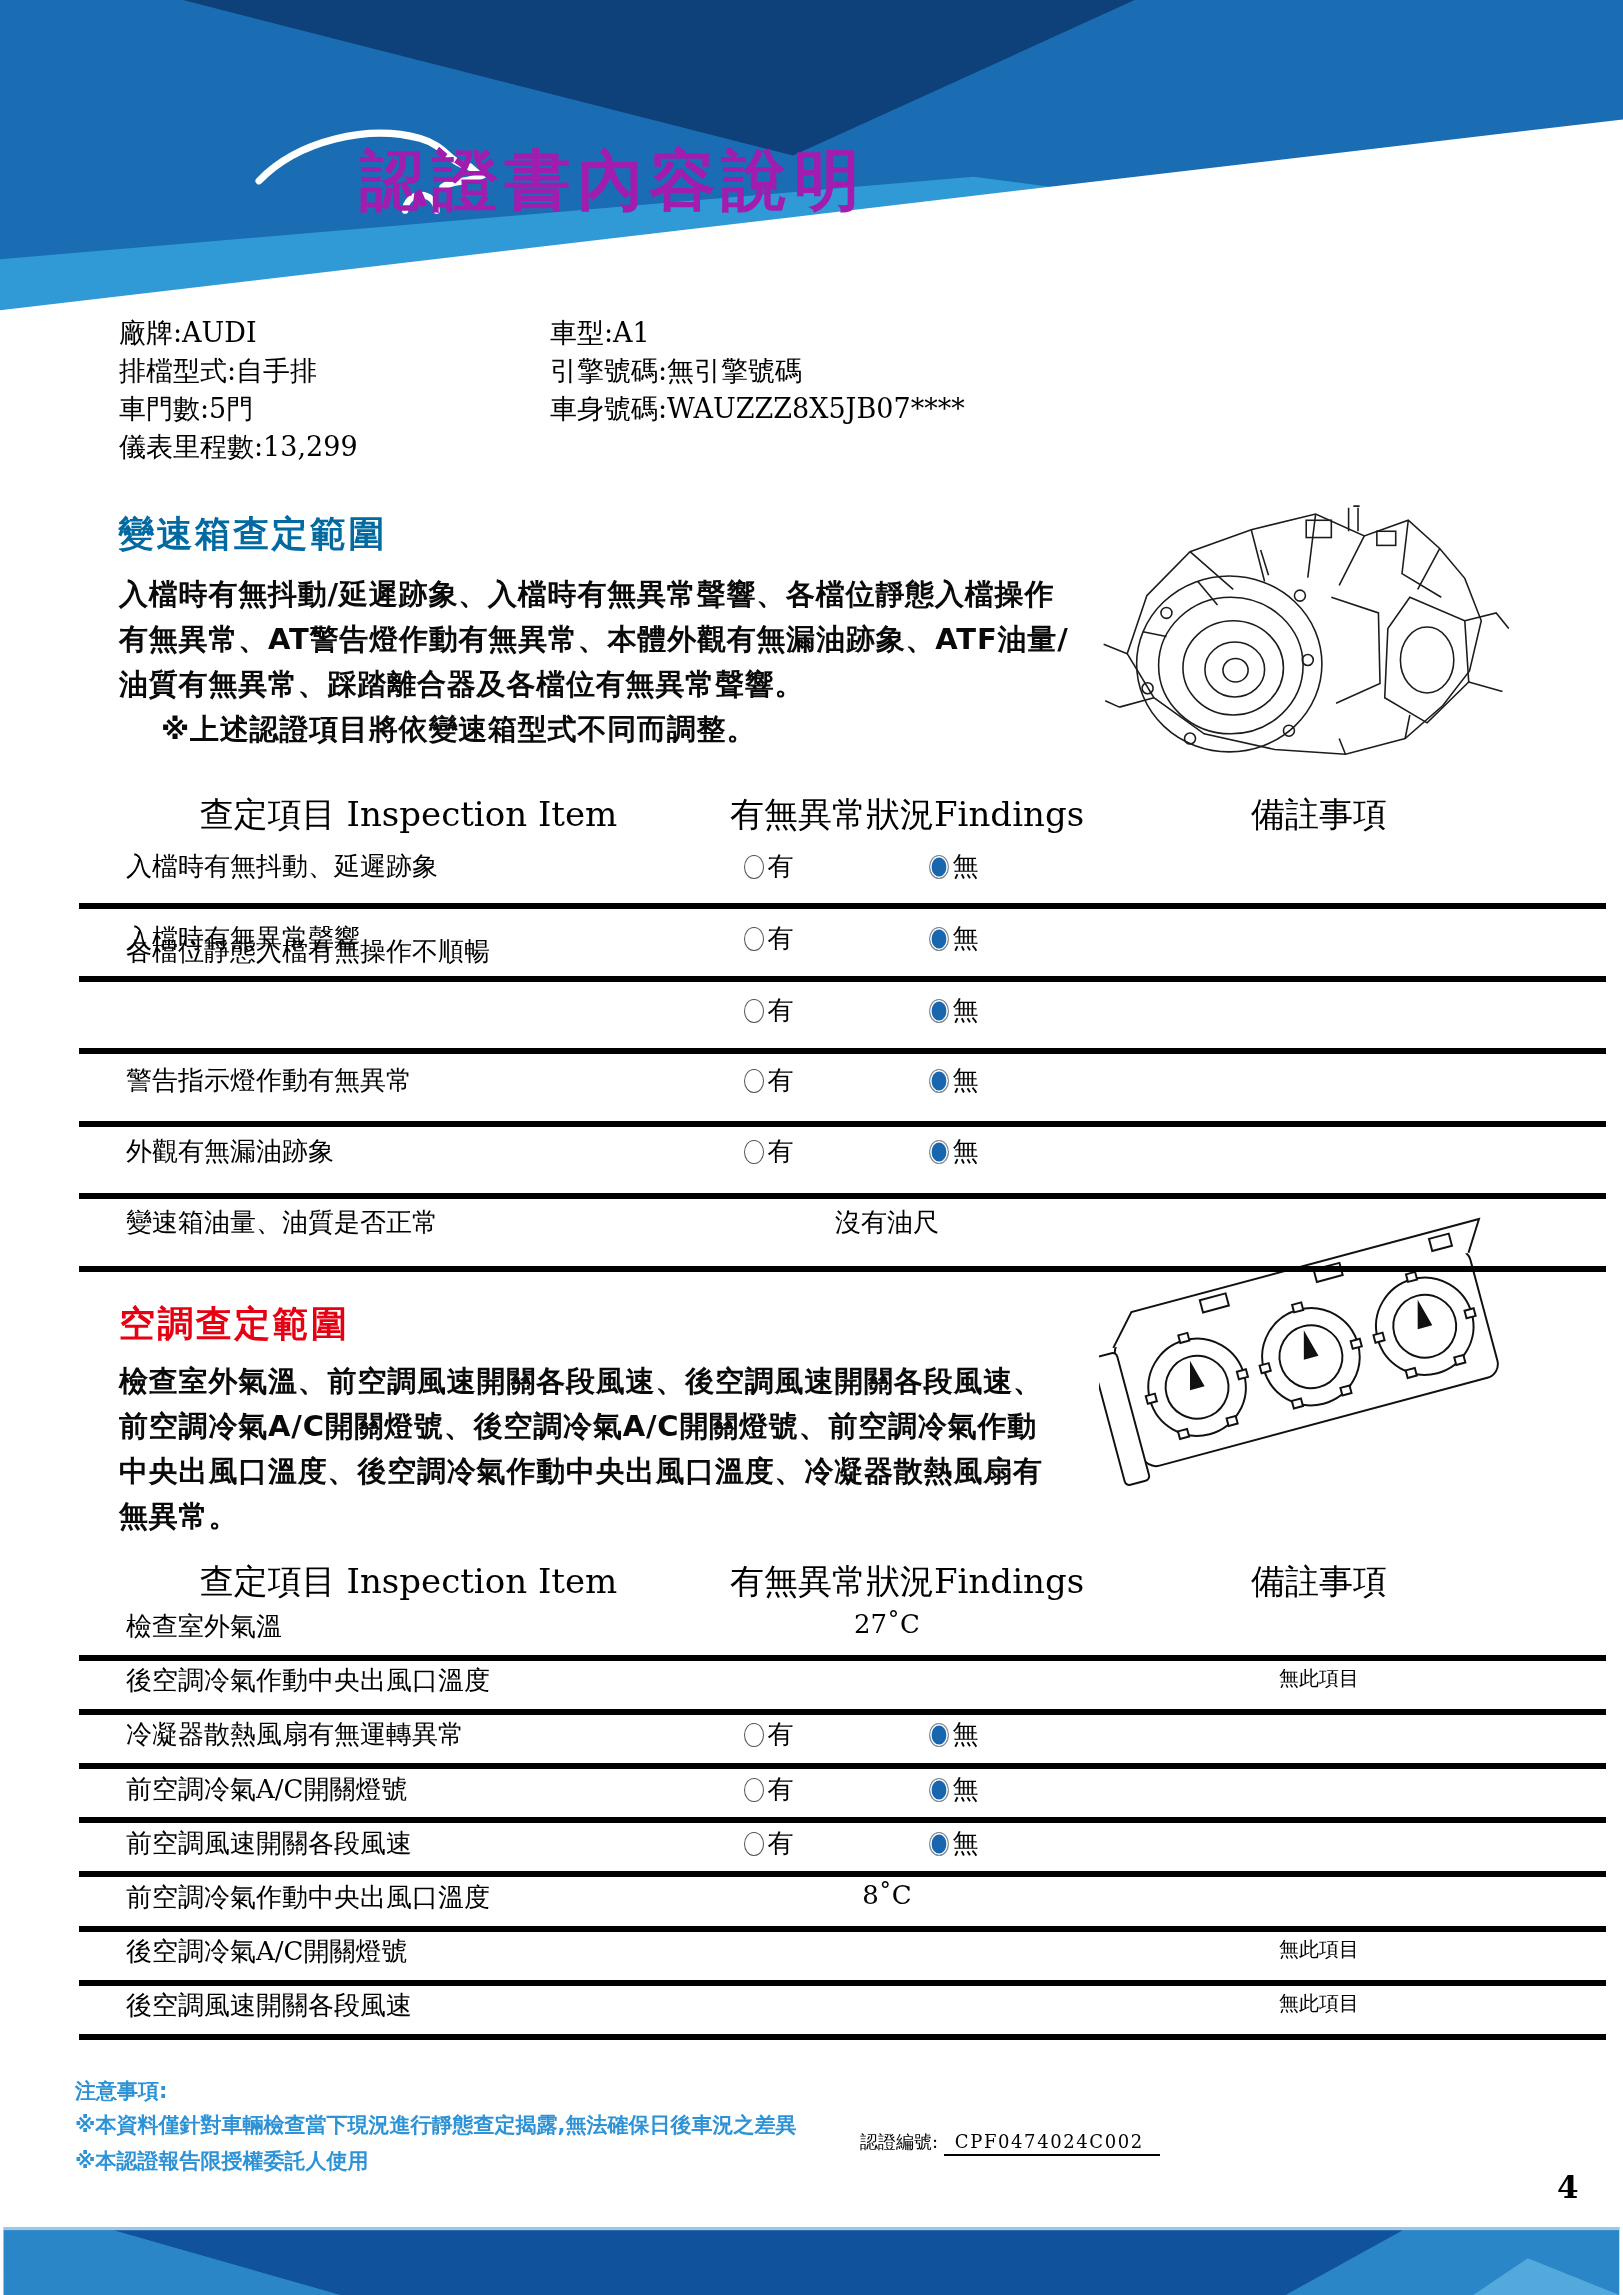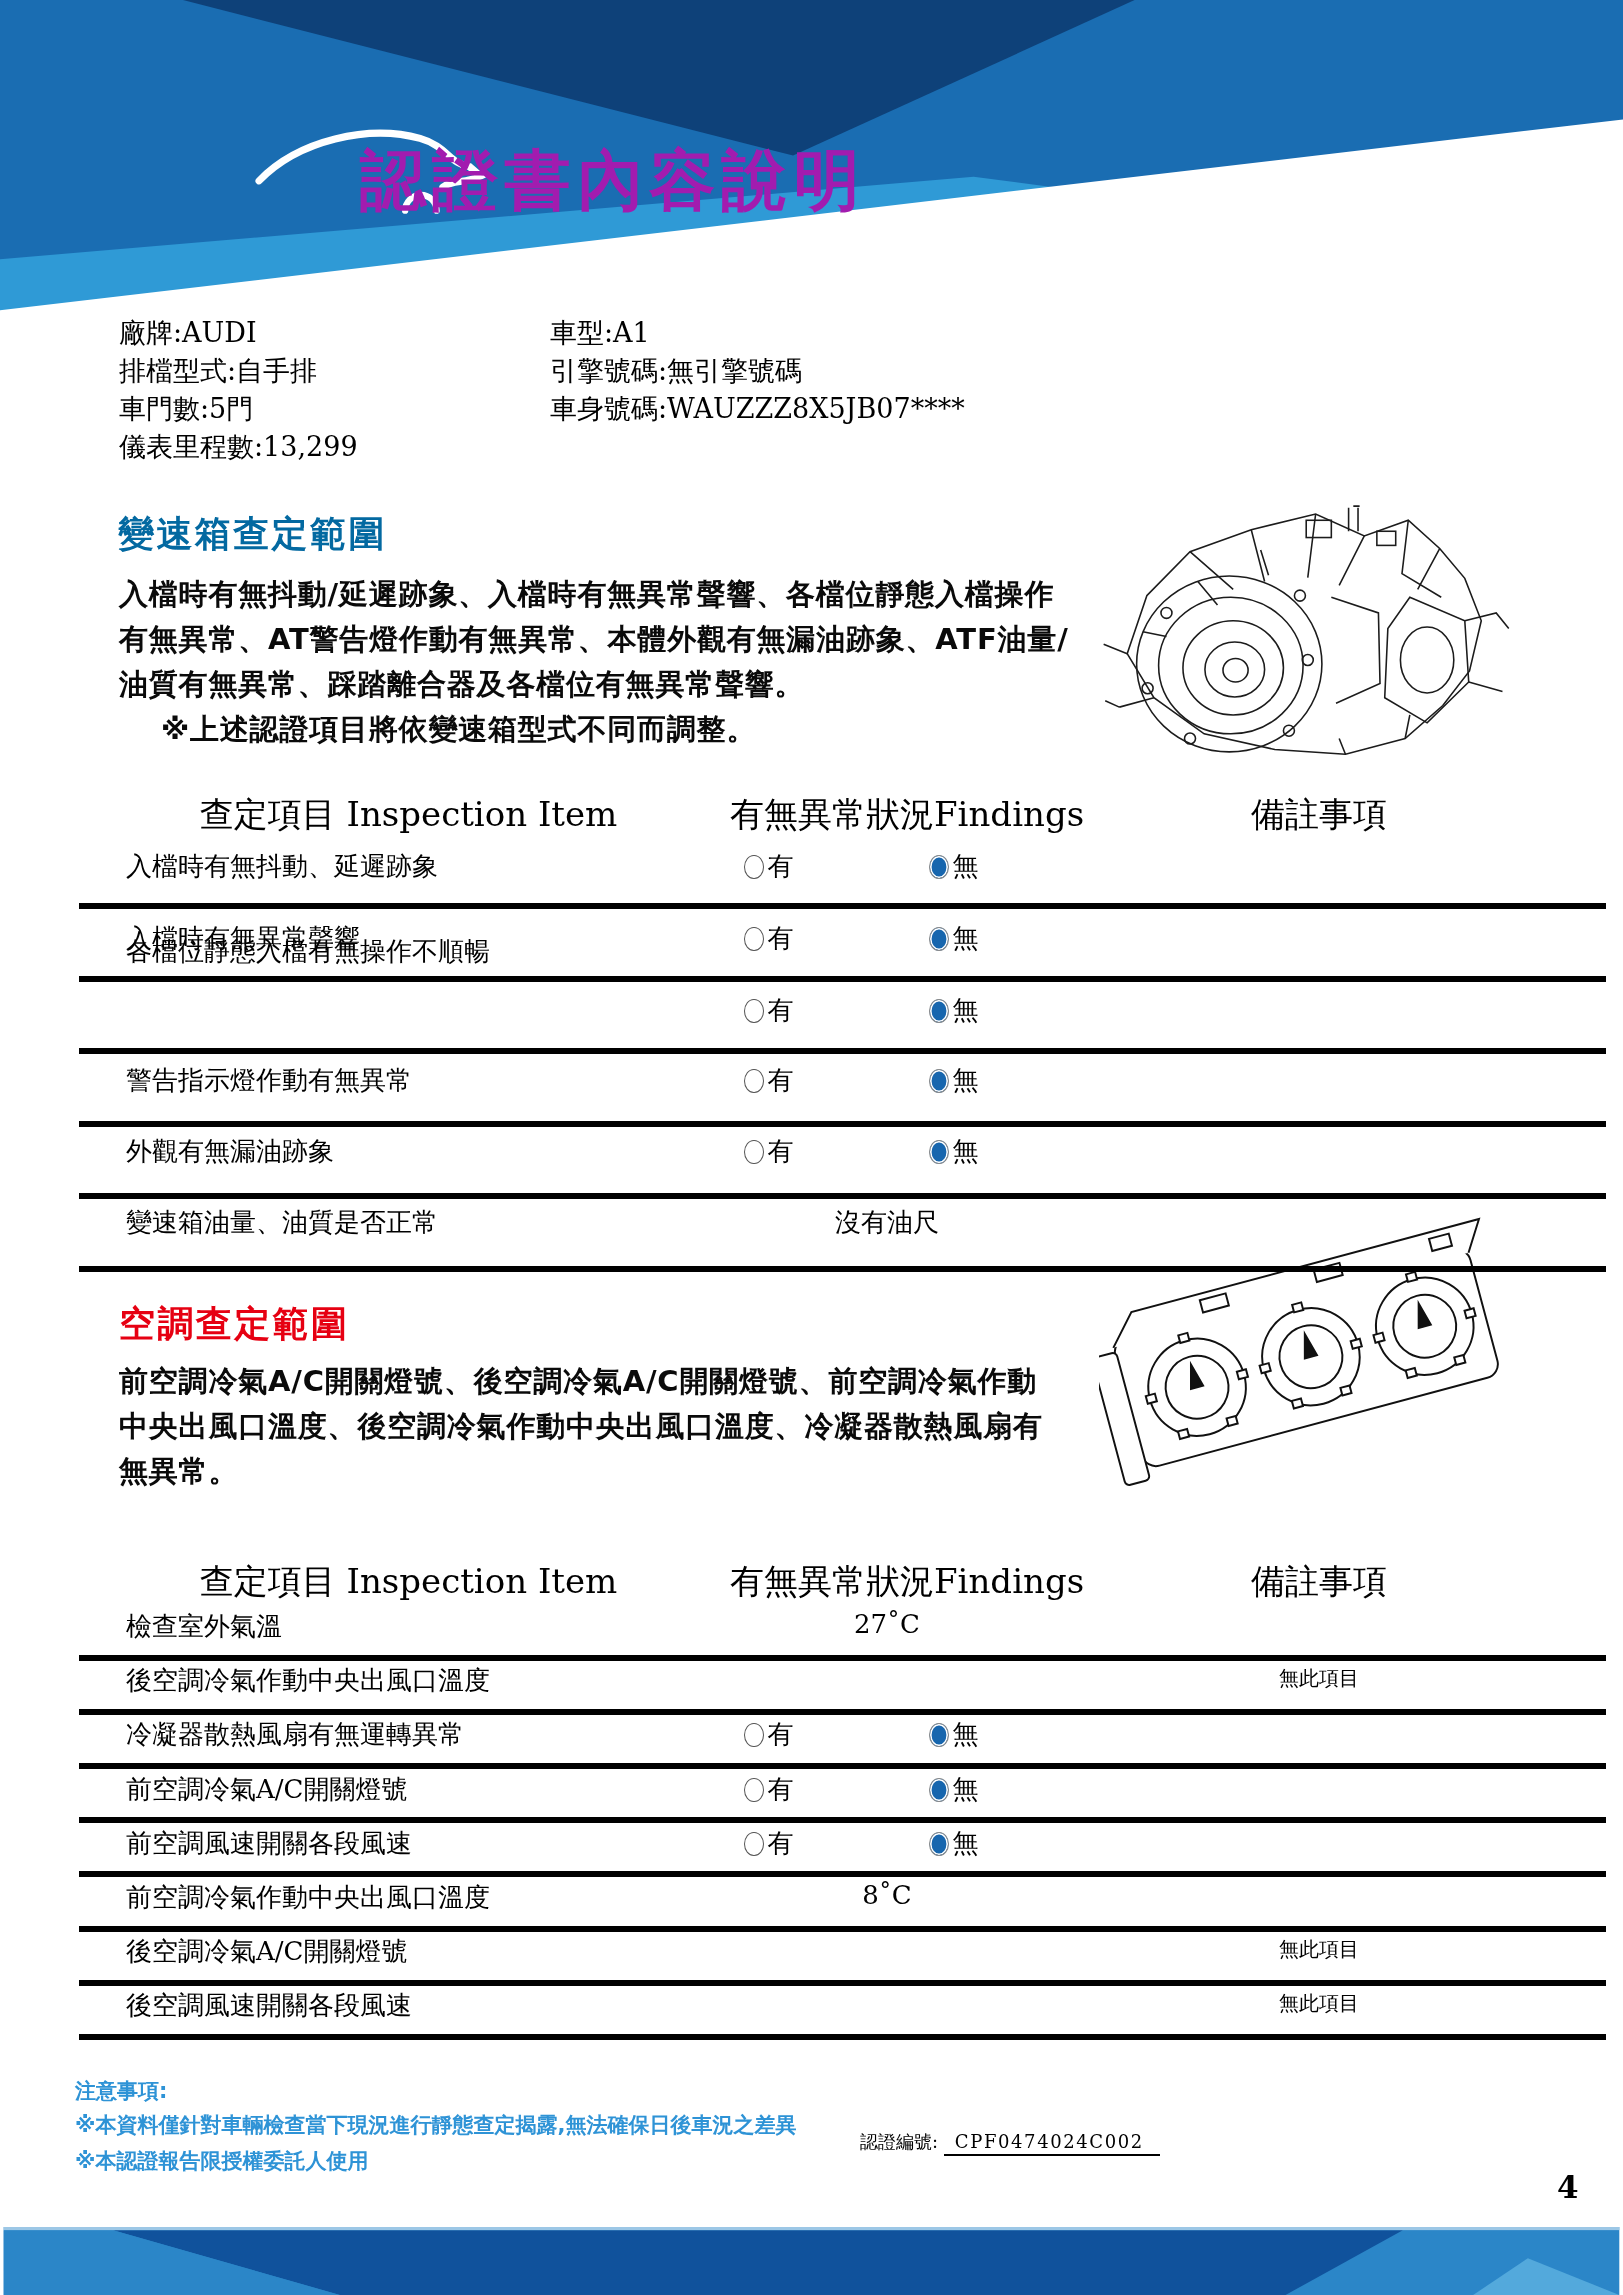--- a/index.html
+++ b/index.html
@@ -124,20 +124,21 @@
         <circle cx="300" cy="200" r="7"></circle>
       <path d="M70,192 L40,180 M104,248 L60,260 M60,260 l-18,-8"></path>
       <path d="M500,150 L540,140 L556,160 M505,228 L548,240"></path>
       <path d="M160,100 L185,130 M240,60 L250,92 M120,170 l-30,-6"></path>
       <path d="M348,320 L340,300 M424,300 L430,270"></path>
     </g>
   </svg>
 
   <div class="abs sec-title" style="left:119px;top:1300px;color:#e60012;">空調查定範圍</div>
   <div class="abs" style="left:119px;top:1359px;" id="desc1">
+      <div class="desc-line" style="line-height: 45px;">檢查室外氣溫、前空調風速開關各段風速、後空調風速開關各段風速、</div>
       <div class="desc-line" style="line-height: 45px;">前空調冷氣A/C開關燈號、後空調冷氣A/C開關燈號、前空調冷氣作動</div>
       <div class="desc-line" style="line-height: 45px;">中央出風口溫度、後空調冷氣作動中央出風口溫度、冷凝器散熱風扇有</div>
       <div class="desc-line" style="line-height: 45px;">無異常。</div>
     </div>
 
   <svg class="abs" style="left:1099px;top:1213px;" width="440" height="275" viewBox="0 0 560 350">
     <g transform="rotate(-15 280 175)" stroke="#111" fill="#ffffff" stroke-width="2.5">
       <rect x="28" y="96" width="468" height="168" rx="18"></rect>
       <path d="M28,104 L62,66 L520,66 L496,104"></path>
       <rect x="-2" y="110" width="32" height="168" rx="6"></rect>

